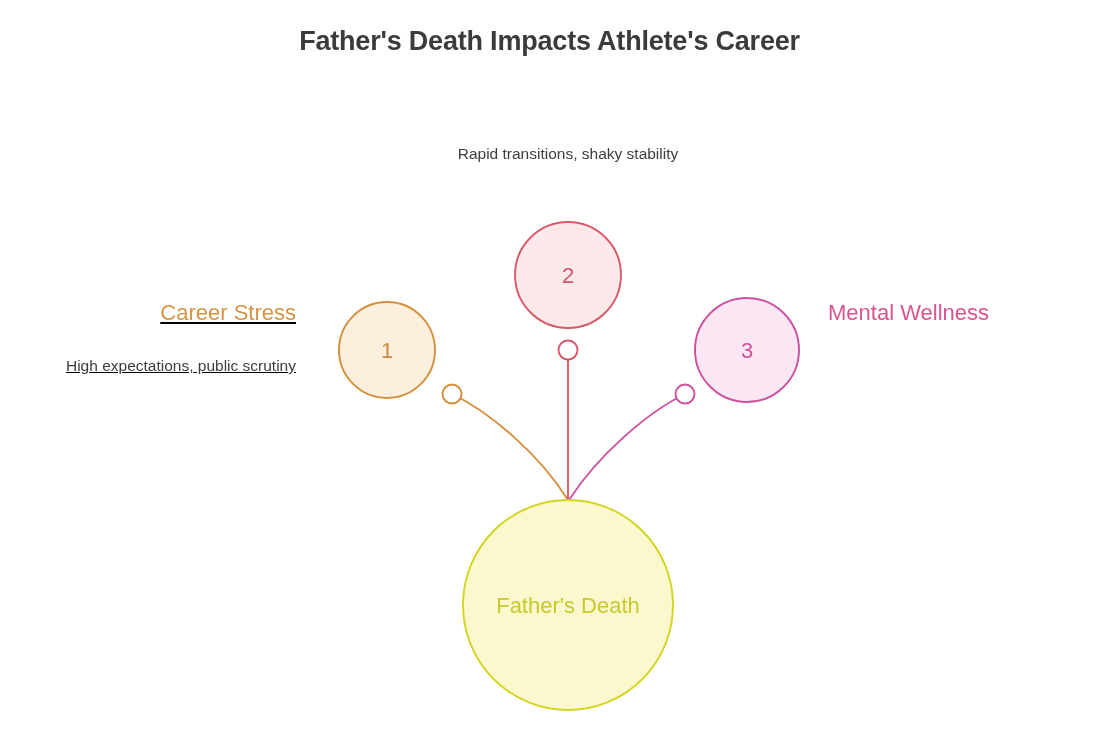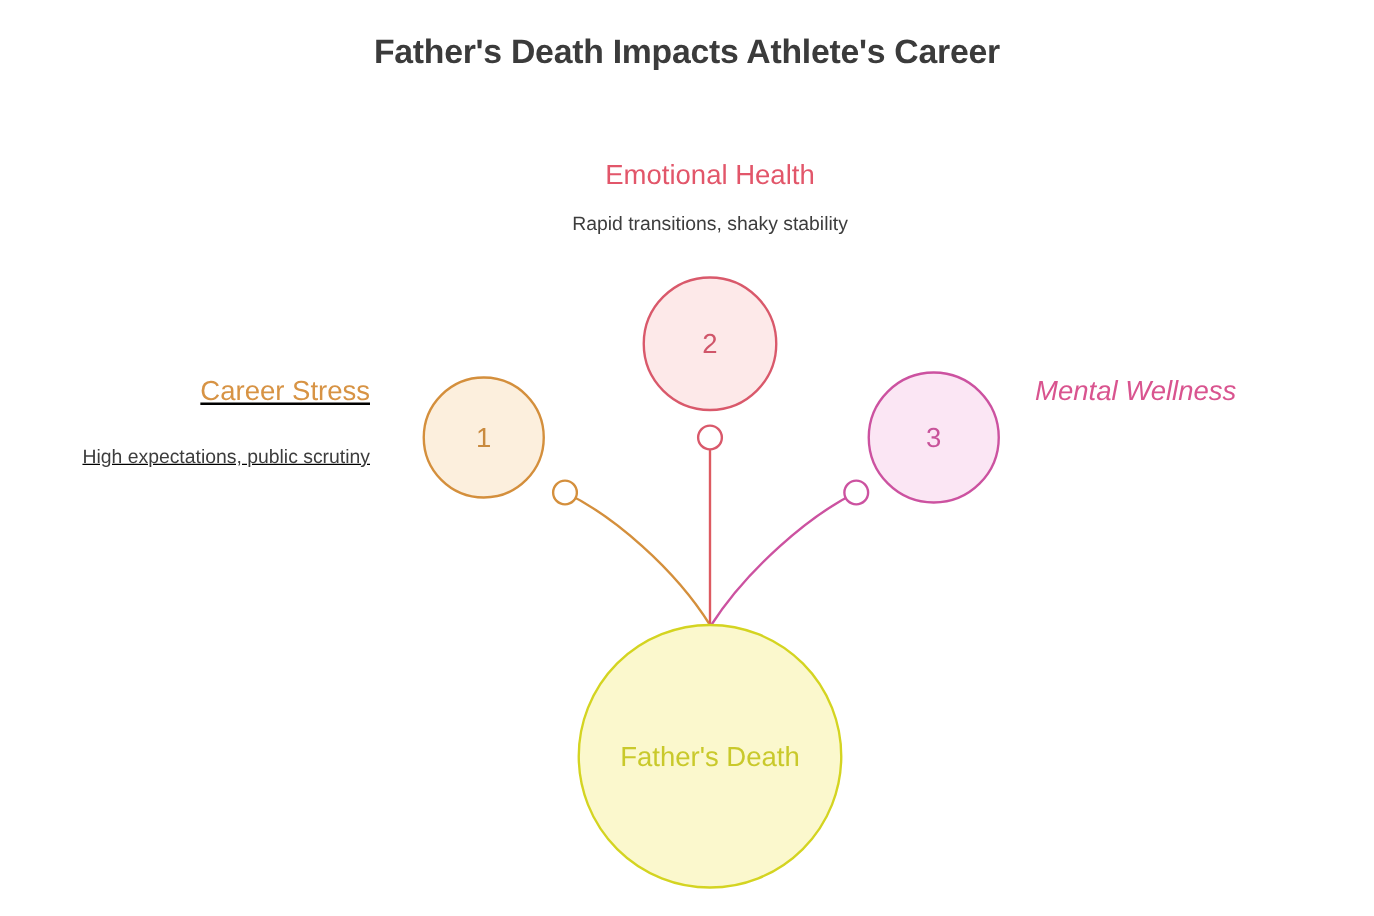--- a/index.html
+++ b/index.html
@@ -78,21 +78,20 @@
   }
   #label-emotional-health .label-title { color: #e2566a; }
   #label-emotional-health .label-desc { margin-top: 16px; }
 
   
   #label-mental-wellness {
     left: 828px;
     top: 300px;
     width: 250px;
     text-align: left;
-    font-style: italic;
   }
   #label-mental-wellness .label-title { color: #d9548f; }
 
   .node-number {
     font-size: 22px;
     fill: #c98a3e;
   }
   .center-node-text {
     font-size: 22px;
     fill: #c9c92b;
@@ -137,21 +136,20 @@
     </g>
 
   </svg>
 
   <div class="label-block" id="label-career-stress">
     <div class="label-title">Career Stress</div>
     <div class="label-desc">High expectations, public scrutiny</div>
   </div>
 
   <div class="label-block" id="label-emotional-health">
-    <div class="label-title">Emotional Health</div>
     <div class="label-desc">Rapid transitions, shaky stability</div>
   </div>
 
   <div class="label-block" id="label-mental-wellness">
     <div class="label-title">Mental Wellness</div>
   </div>
 
 </div>
 
 </body></html>

